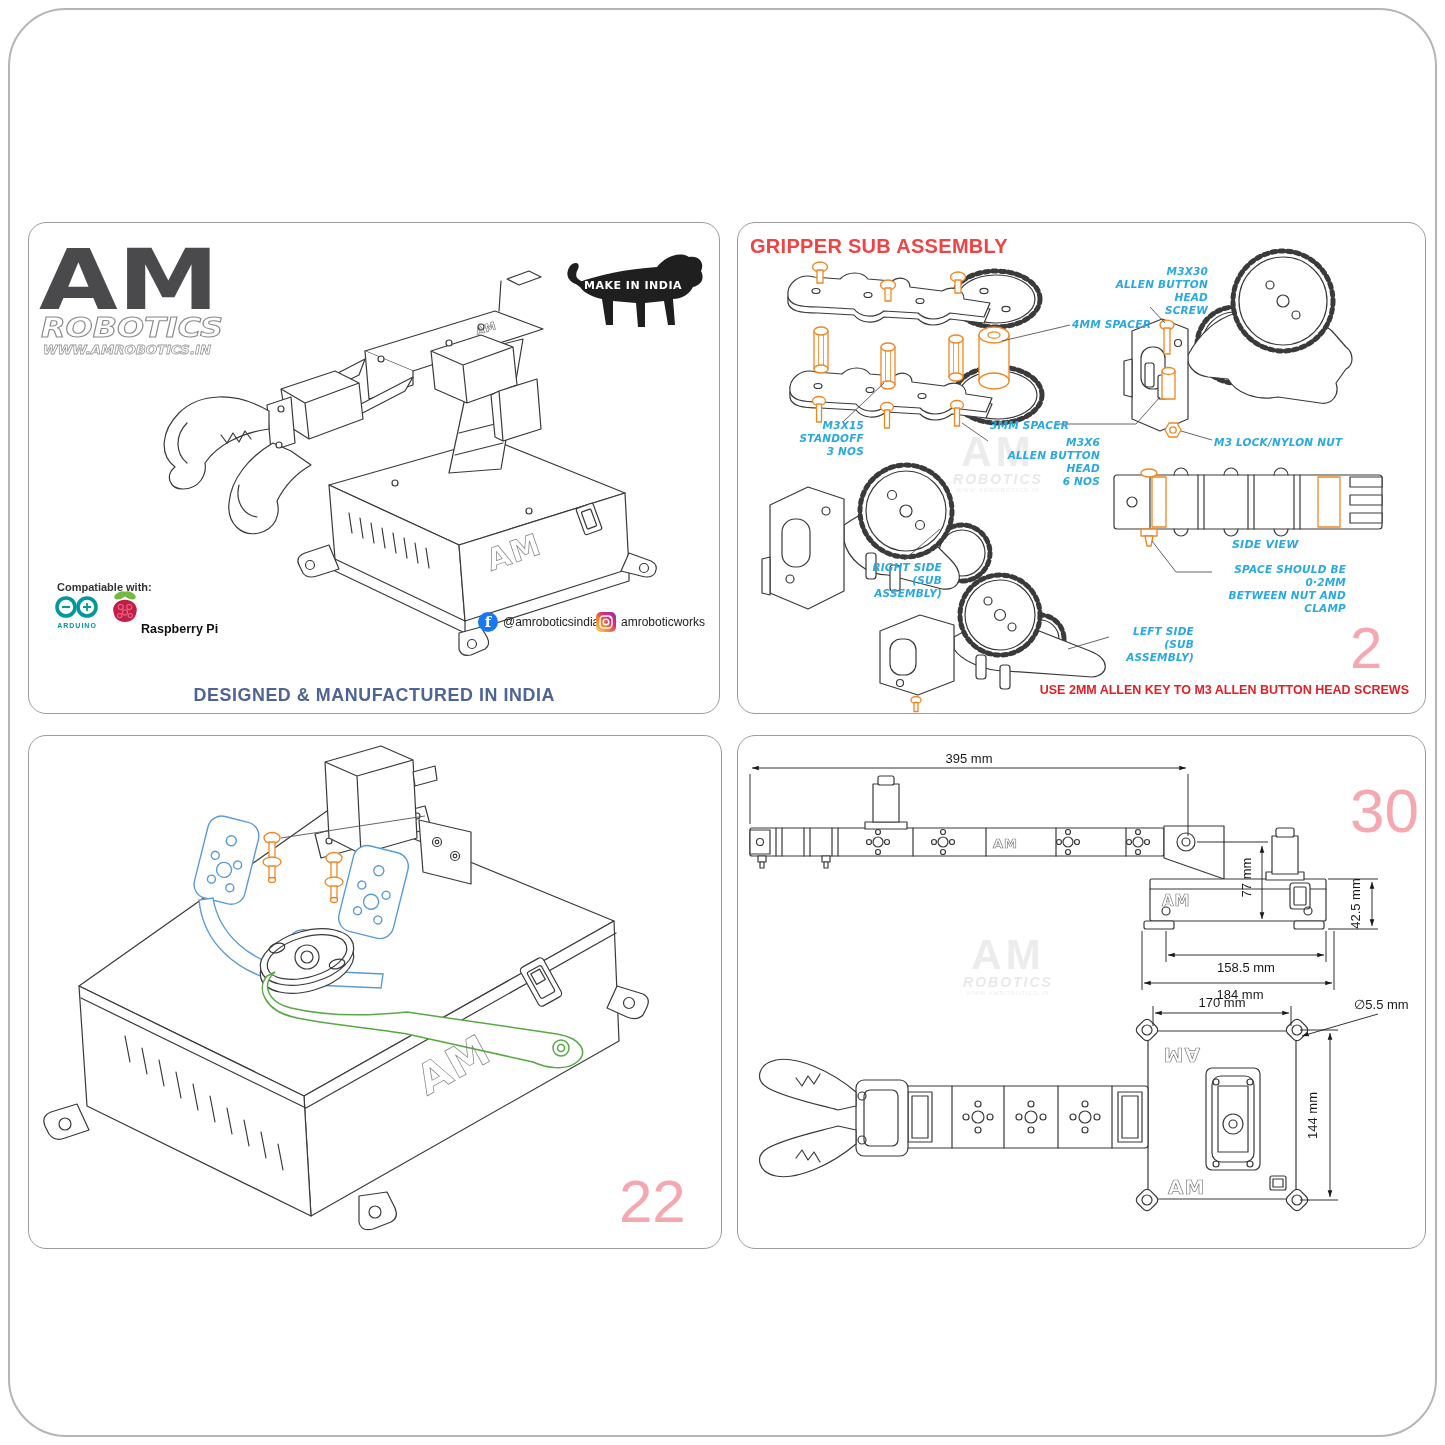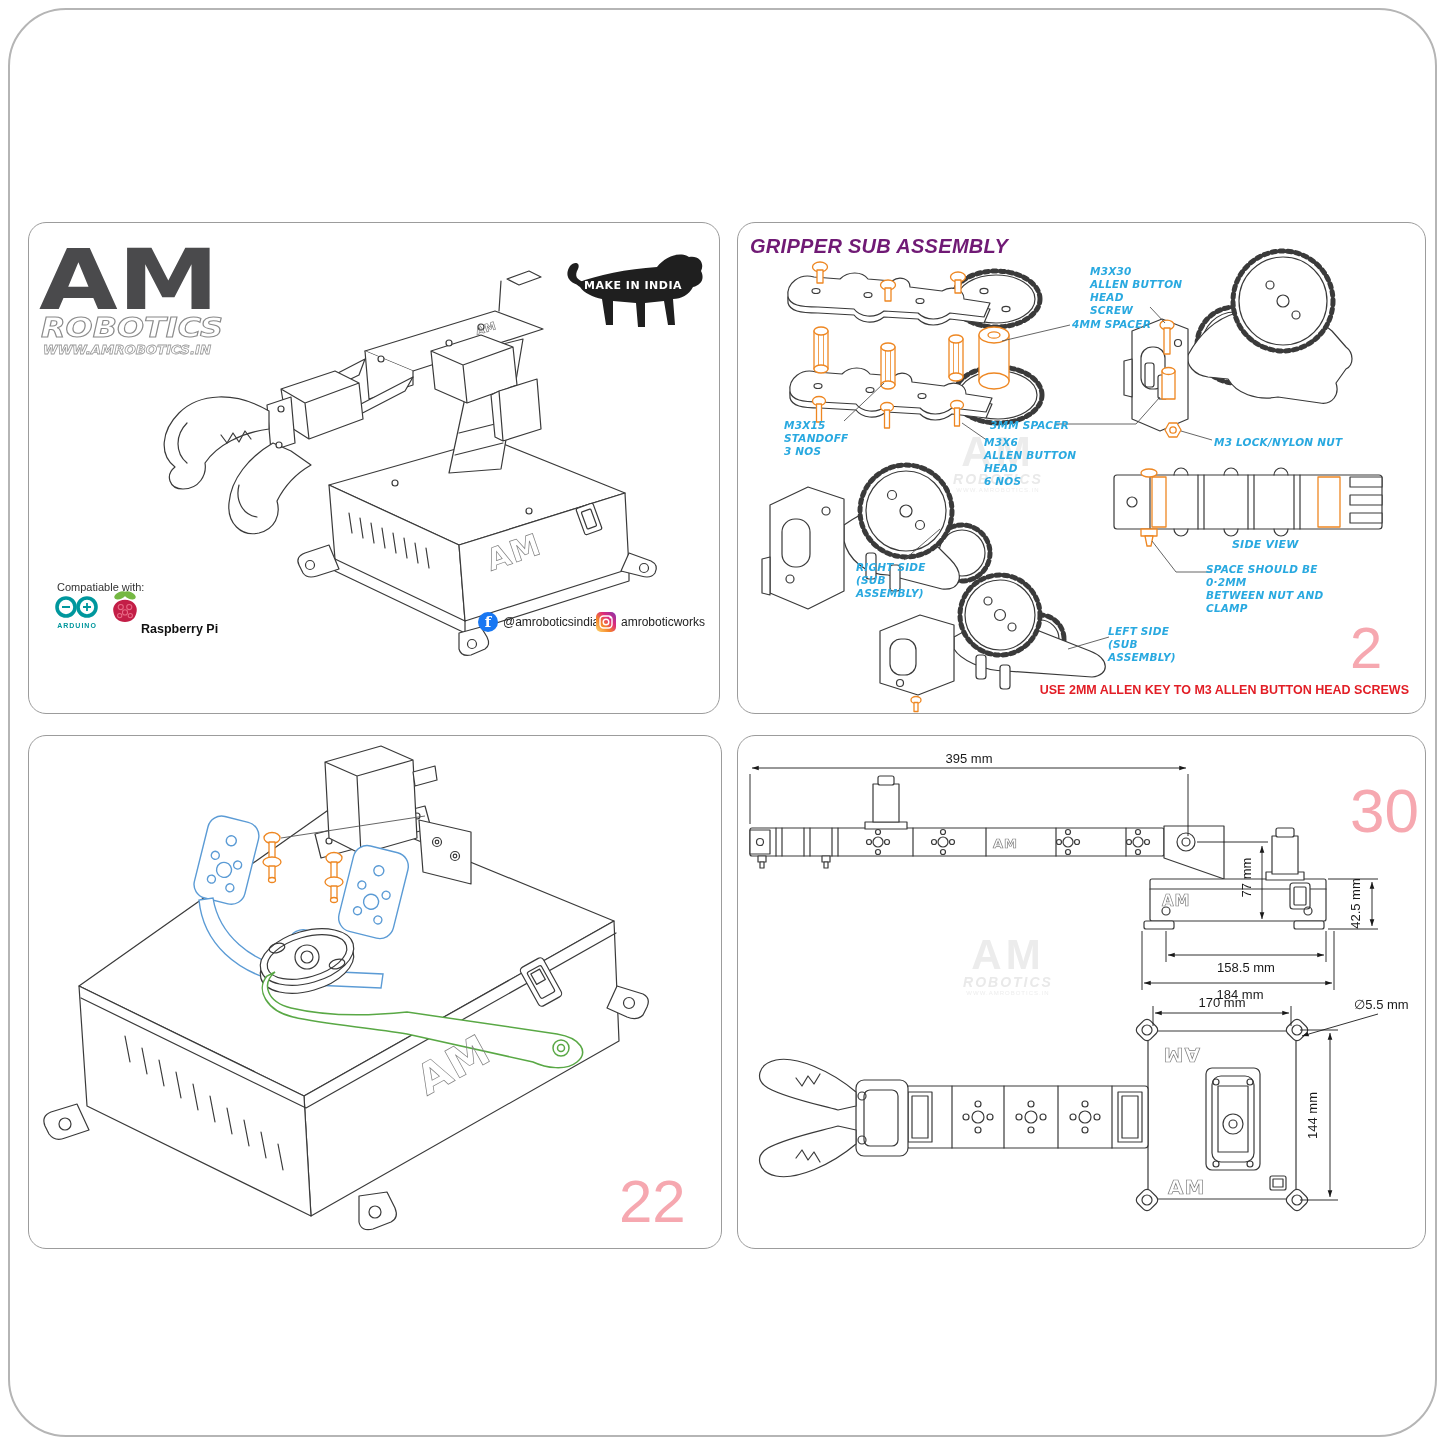--- a/index.html
+++ b/index.html
@@ -20,35 +20,35 @@
   .org{stroke:#EE8722;stroke-width:1.3;fill:#fff;stroke-linejoin:round;}
   .blu{stroke:#5B9BD5;stroke-width:1.4;fill:#fff;}
   .grn{stroke:#59A845;stroke-width:1.5;fill:#fff;}
   .ldr{stroke:#555;stroke-width:.9;fill:none;}
   .dln{stroke:#1a1a1a;stroke-width:.9;fill:none;}
   .teeth{fill:#fff;stroke:#3a3a3a;stroke-width:5;stroke-dasharray:4 4;}
   .emboss{fill:none;stroke:#818181;stroke-width:.7;font-weight:bold;
           font-family:"DejaVu Sans",sans-serif;letter-spacing:1px;}
   
   .anno{position:absolute;color:#29A9E0;font-style:italic;font-weight:bold;
-        font-size:10.5px;line-height:1.25;text-align:left;white-space:pre-line;
+        font-size:10.5px;line-height:1.25;text-align:right;white-space:pre-line;
         font-family:"DejaVu Sans",sans-serif;letter-spacing:.2px;}
   .anno.nw{white-space:nowrap;text-align:left;}
   .anno.big{font-size:16px;letter-spacing:.4px;}
   .dimlab{position:absolute;color:#1a1a1a;font-size:13px;text-align:center;white-space:nowrap;}
   .rot{transform:rotate(-90deg);transform-origin:center center;}
   .pagenum{position:absolute;color:#F6A8B0;font-weight:400;line-height:1;}
-  .section-title{position:absolute;color:#701a75;font-weight:bold;font-size:20px;letter-spacing:.3px;font-style:italic;}
+  .section-title{position:absolute;color:#ef4444;font-weight:bold;font-size:20px;letter-spacing:.3px;}
   .rednote{position:absolute;color:#E21E26;font-weight:bold;font-size:12.5px;white-space:nowrap;}
   .cover-title{position:absolute;width:100%;text-align:center;color:#5C71A1;}
   .cover-title>span{display:inline-block;transform:scaleX(.9);font-size:30px;letter-spacing:1.5px;
         -webkit-text-stroke:1.05px #5c71a1;-webkit-text-fill-color:#ffffff;}
   .cover-sub{position:absolute;width:100%;text-align:center;color:#4E6496;}
   .cover-sub>span{display:inline-block;transform:scaleX(.94);font-size:19px;font-weight:bold;letter-spacing:.6px;}
-  .small-lab{position:absolute;font-size:11px;color:#333;}
+  .small-lab{position:absolute;font-size:11px;color:#333;font-weight:bold;}
   .rpi-lab{position:absolute;font-size:12.5px;font-weight:bold;color:#111;margin-top:23px;}
   .soc-lab{position:absolute;font-size:12px;color:#222;}
   .fb-icon{position:absolute;width:20px;height:20px;border-radius:50%;background:#1877F2;
         color:#fff;font-weight:bold;font-size:15px;text-align:center;line-height:20px;
         font-family:"DejaVu Serif",serif;}
   .wm{position:absolute;text-align:center;pointer-events:none;}
   .wm-am{font-size:42px;font-weight:bold;color:#ececec;letter-spacing:4px;line-height:.9;}
   .wm-rob{font-size:14px;font-weight:bold;font-style:italic;color:#e9e9e9;letter-spacing:2px;}
   .wm-url{font-size:6px;color:#ededed;letter-spacing:1px;}
 </style>
@@ -148,20 +148,21 @@
           <stop offset="1" stop-color="#8134AF"></stop>
     </linearGradient>
       </defs>
     <rect width="20" height="20" rx="5" fill="url(#igg)"></rect>
     <rect x="4" y="4" width="12" height="12" rx="3.5" fill="none" stroke="#fff" stroke-width="1.4"></rect>
     <circle cx="10" cy="10" r="2.8" fill="none" stroke="#fff" stroke-width="1.4"></circle>
     <circle cx="14.4" cy="5.6" r="1" fill="#fff"></circle>
   </svg>
   <div class="soc-lab" style="left:592px;top:392px;">amroboticworks</div>
 
+  <div class="cover-sub" style="top:461px;"><span>DESIGNED &amp; MANUFACTURED IN INDIA</span></div>
 </section>
 
 <section class="panel" id="panel-gripper">
 
   <div class="wm" style="left:200px;top:210px;width:120px;">
     <div class="wm-am">AM</div>
     <div class="wm-rob">ROBOTICS</div>
     <div class="wm-url">WWW.AMROBOTICS.IN</div>
   </div>
 

